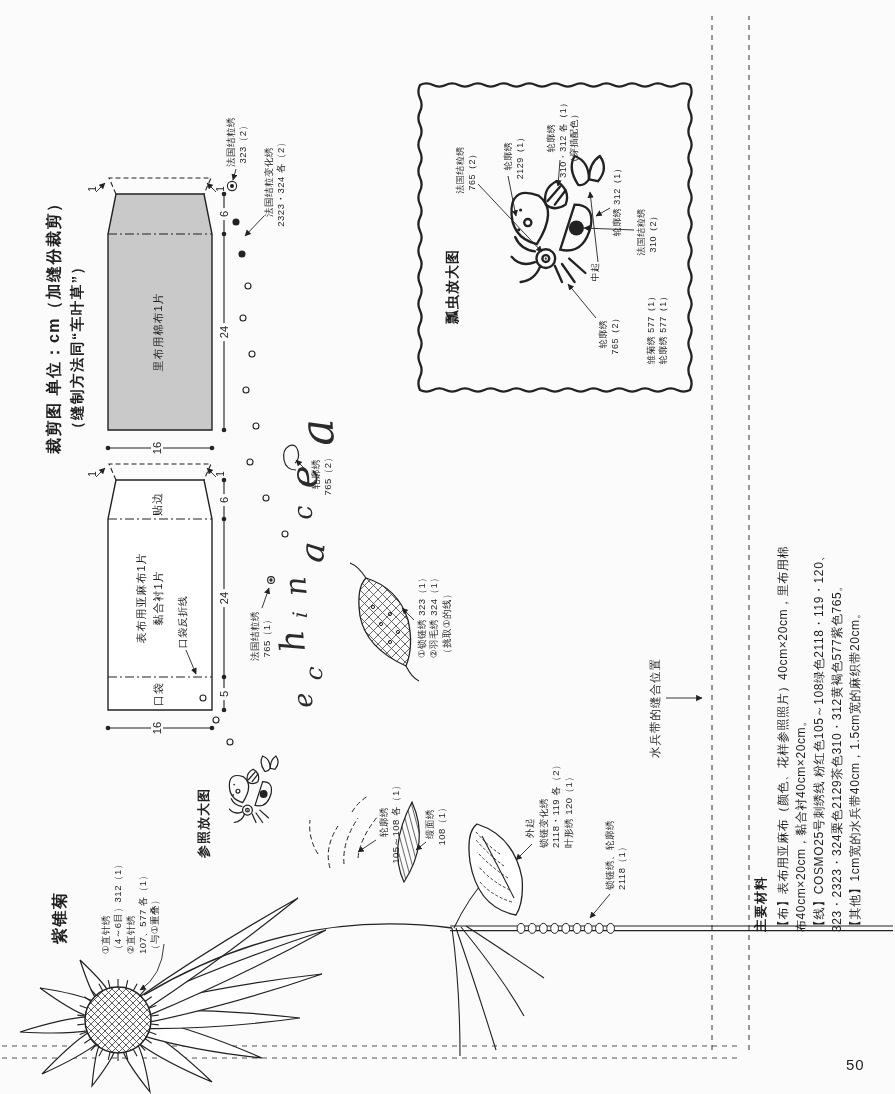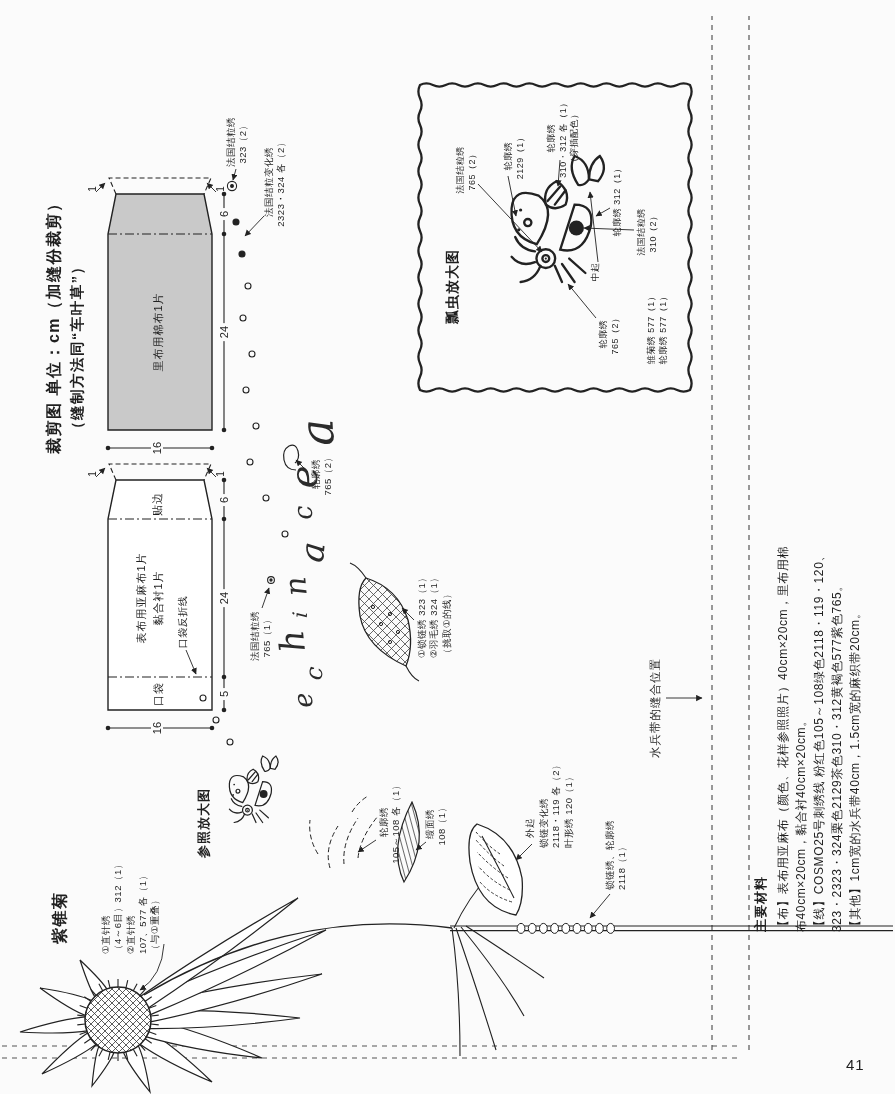--- a/index.html
+++ b/index.html
@@ -387,14 +387,14 @@
       <div class="mat-lines">
           <div>【布】表布用亚麻布（颜色、花样参照照片）40cm×20cm，里布用棉</div>
           <div>布40cm×20cm，黏合衬40cm×20cm。</div>
           <div>【线】COSMO25号刺绣线 粉红色105～108绿色2118・119・120、</div>
           <div>323・2323・324栗色2129茶色310・312黄褐色577紫色765。</div>
           <div>【其他】1cm宽的水兵带40cm，1.5cm宽的麻织带20cm。</div>
         </div>
     </div>
   </div>
 
-  <div id="page-number">41</div>
+  <div id="page-number">50</div>
 </div>
 
 </body></html>

